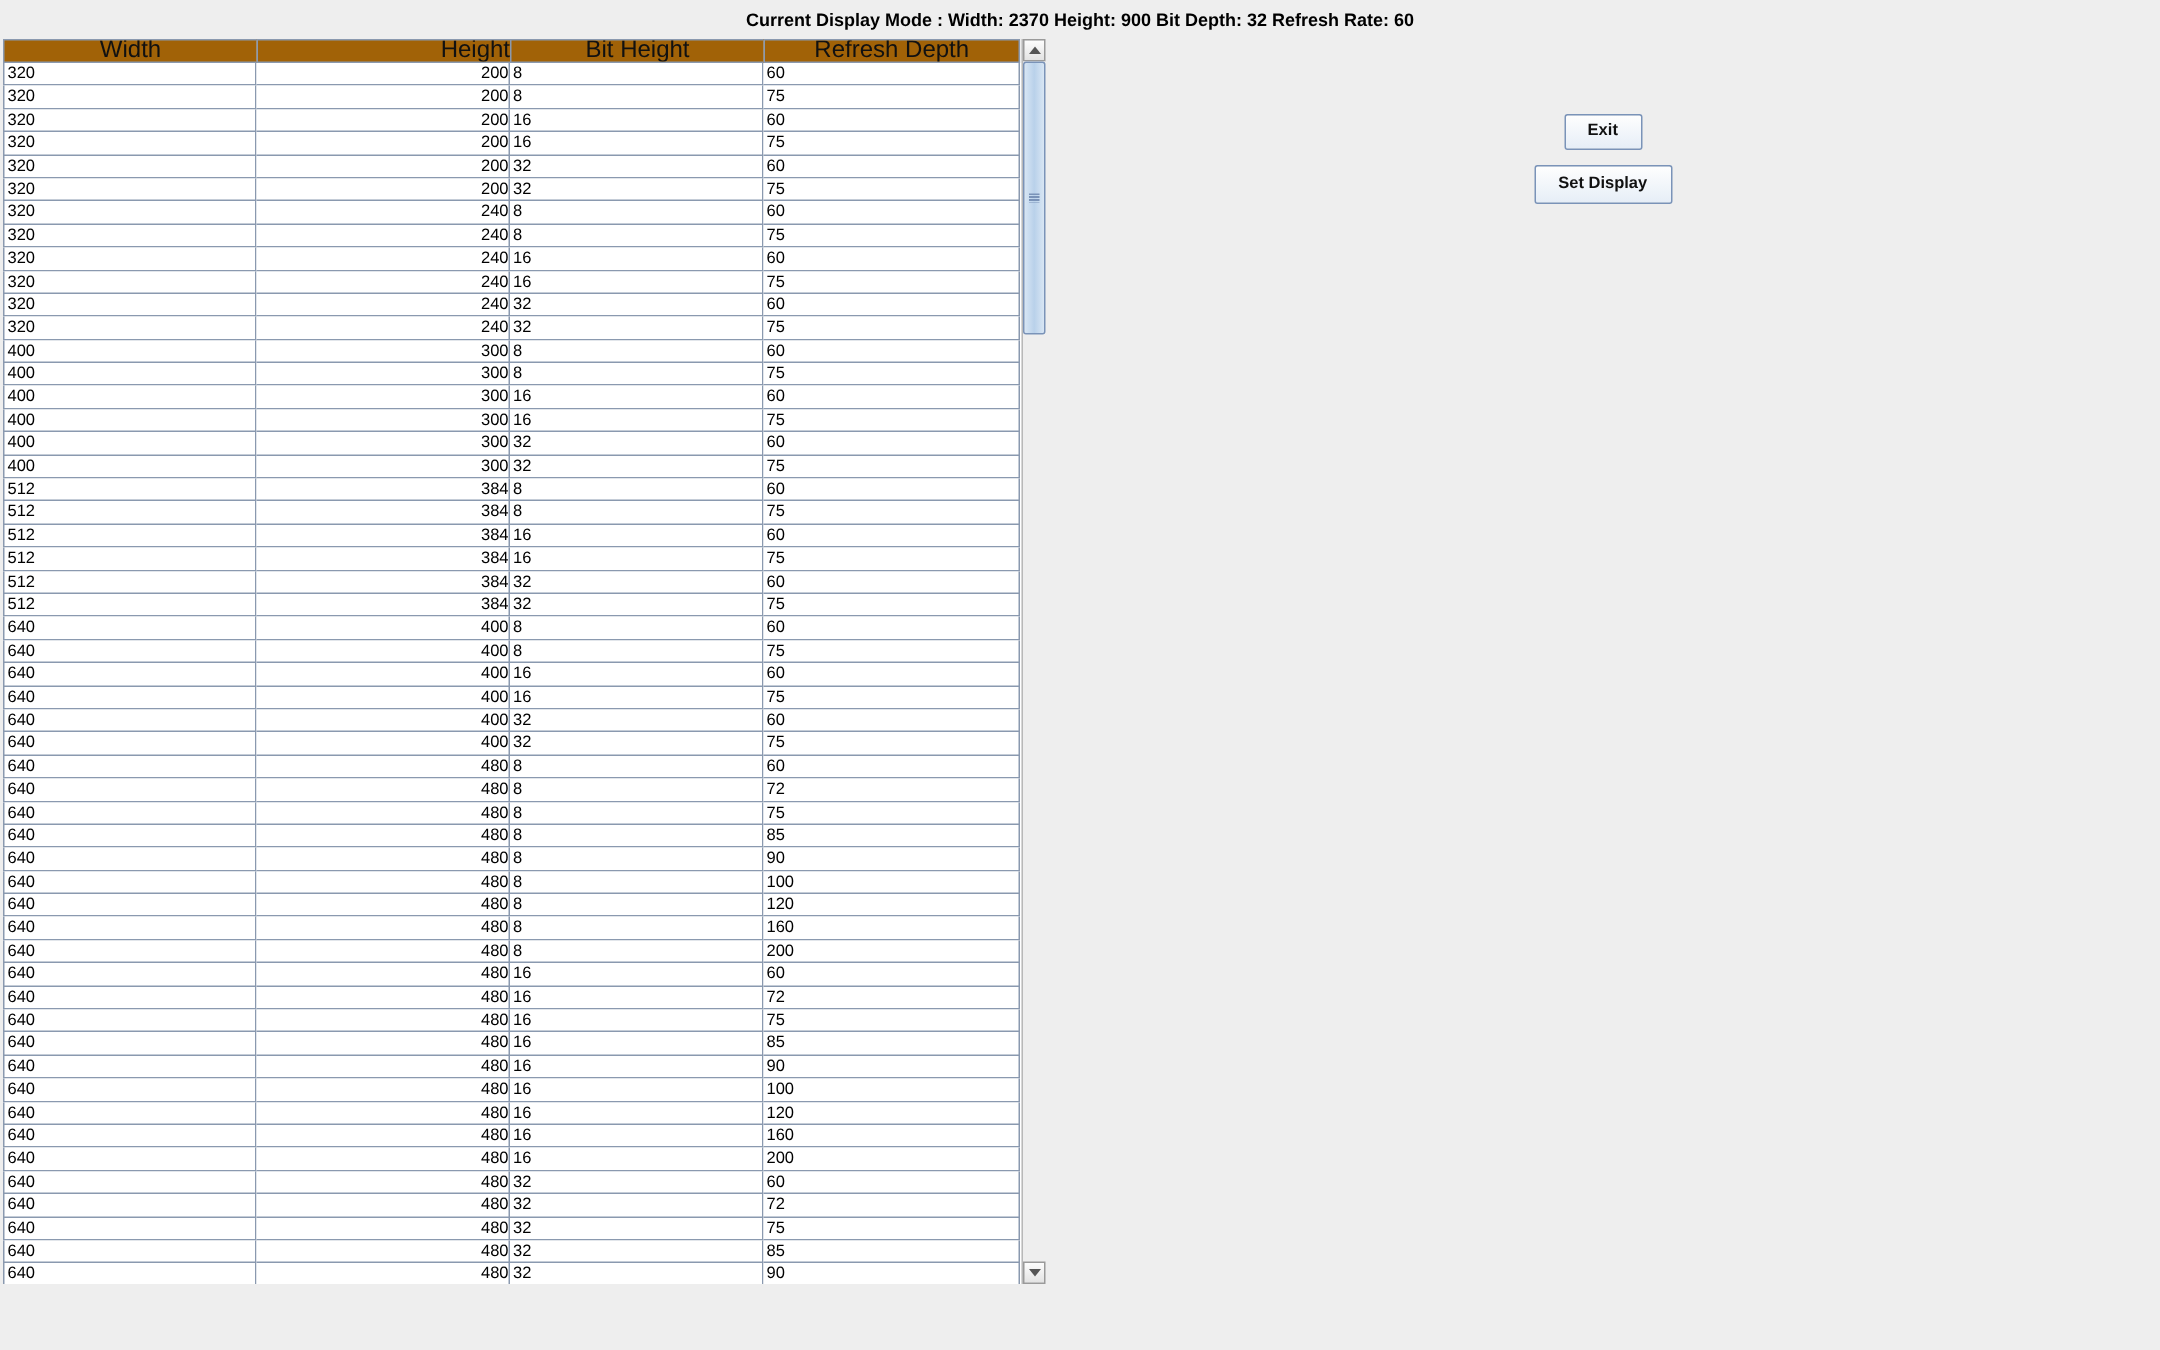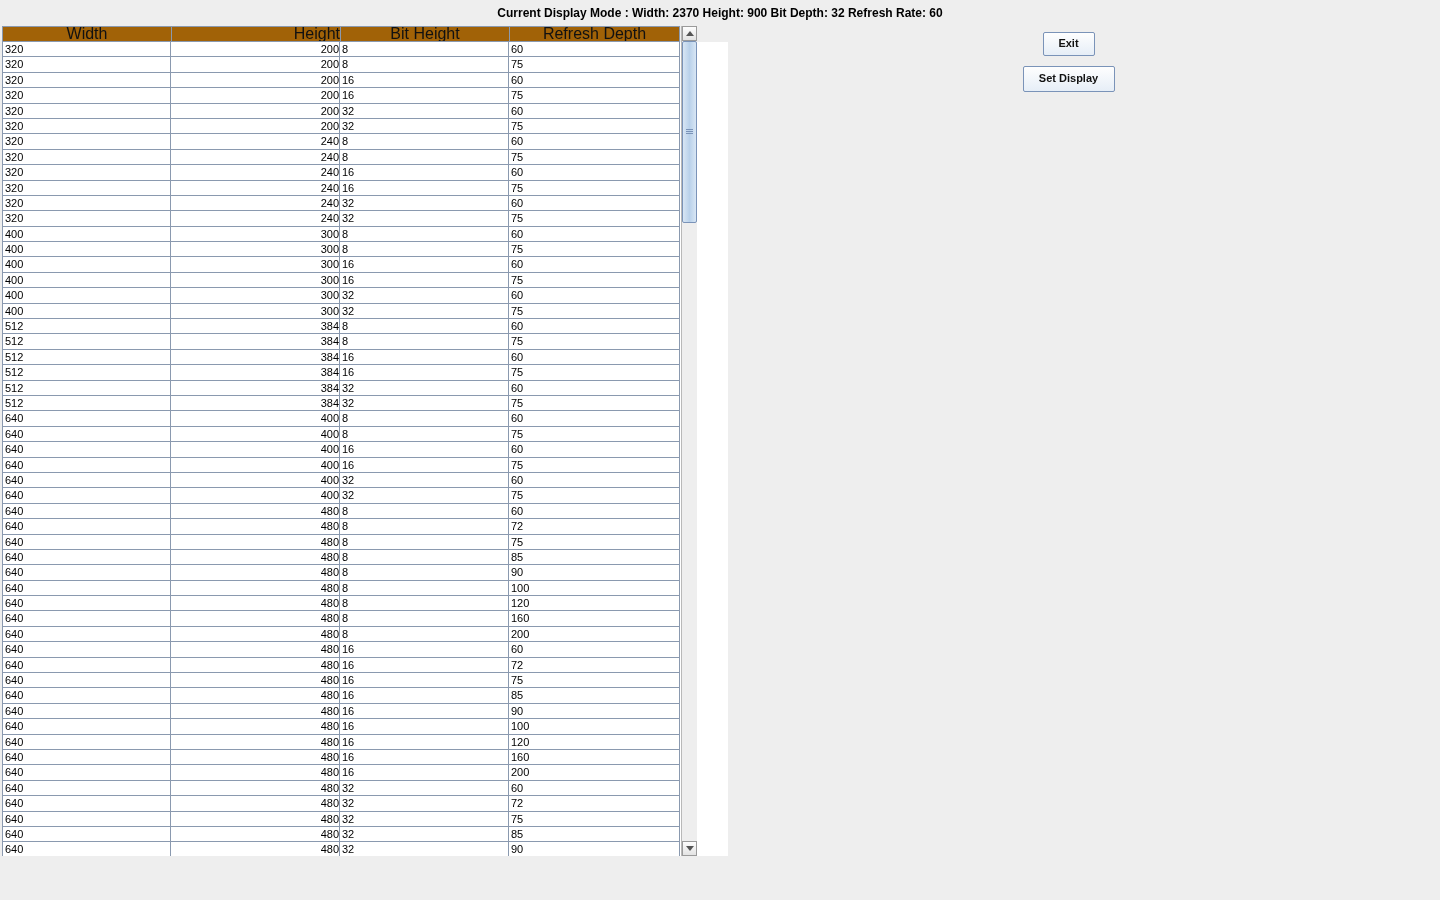--- a/index.html
+++ b/index.html
@@ -50,21 +50,20 @@
     white-space: nowrap;
     overflow: hidden;
   }
   .header-cell:last-child { border-right: 1px solid #8a99af; }
   .body-scroll {
     position: relative;
     width: 694px;
     height: 814px;
     overflow: hidden;
     background: #ffffff;
-    padding-left: 32px;
   }
   .rows-wrap {
     position: absolute;
     left: 0;
     top: 0;
     width: 678px;
   }
   .data-row {
     display: flex;
     height: 15.4px;
@@ -142,20 +141,21 @@
     background: linear-gradient(#fefefe,#e6eef7);
     border: 1px solid #7a93b8;
     border-radius: 2px;
     font-family: Arial, sans-serif;
     font-size: 11px;
     font-weight: bold;
     color: #111;
     padding: 0;
     text-align: center;
     cursor: default;
+    margin-top: 44px;
   }
   .btn-exit {
     top: 6px;
     width: 50px;
     height: 22px;
     line-height: 20px;
   }
   .btn-set {
     top: 40px;
     width: 90px;

